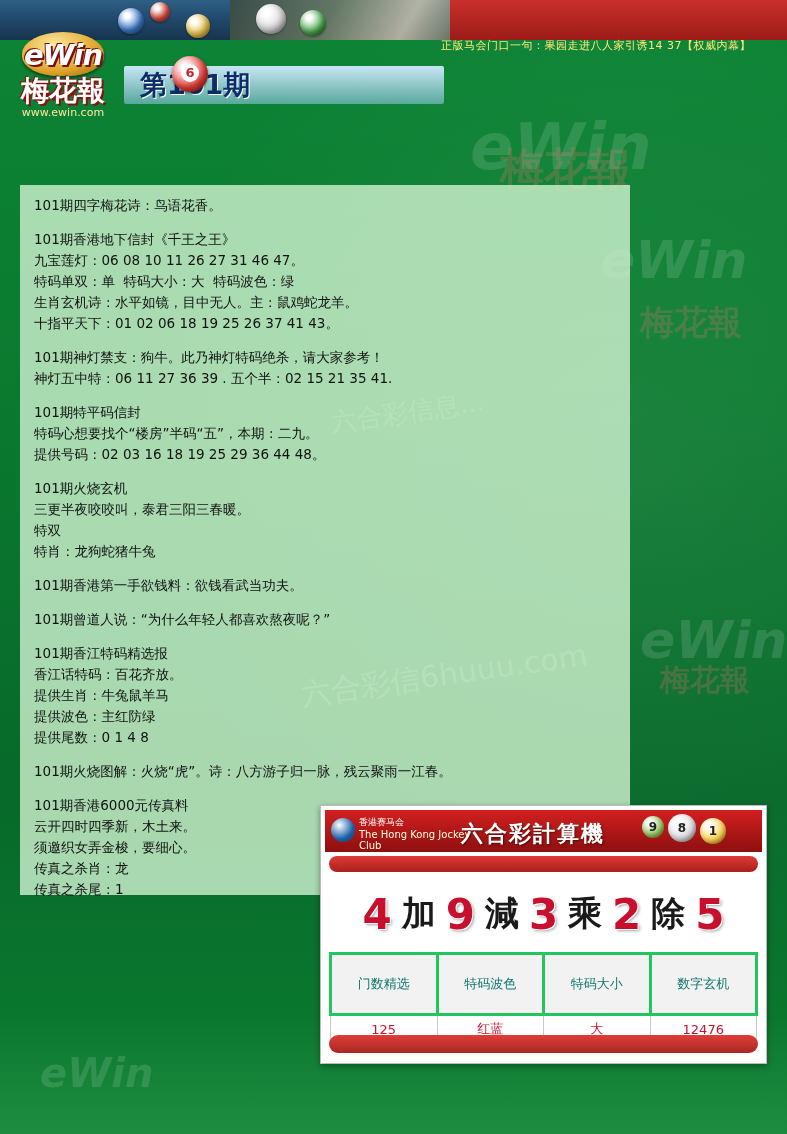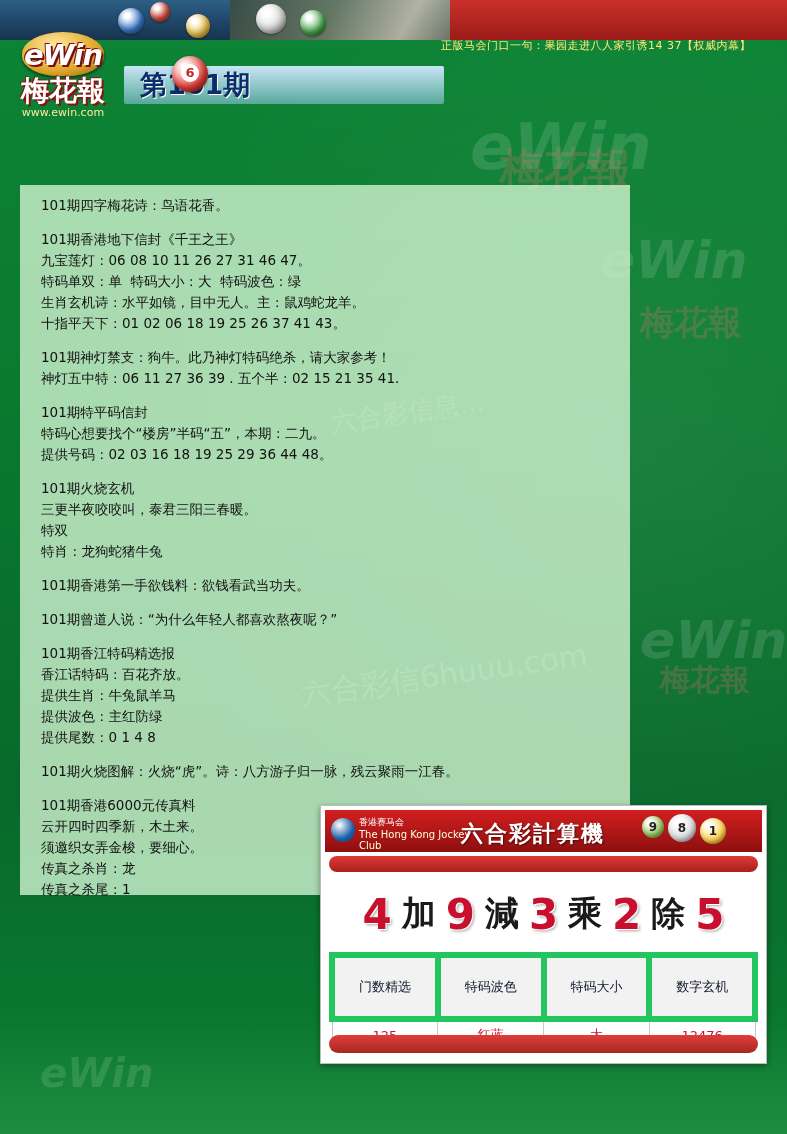--- a/index.html
+++ b/index.html
@@ -98,21 +98,21 @@
     position:absolute;color:rgba(255,255,255,.25);font-size:26px;
     transform:rotate(-8deg);white-space:nowrap;pointer-events:none;
   }
   
   .content{
     position:absolute;left:20px;top:185px;width:610px;height:710px;
     background:rgba(205,240,205,.82);
     color:#111;
     font-family:"DejaVu Sans","Liberation Sans",sans-serif;
     font-size:13.5px;line-height:21px;
-    padding:10px 21px;
+    padding:10px 14px;
     box-sizing:border-box;
   }
   .content p{margin:0 0 13px 0;white-space:pre-wrap;}
   
   .calc{
     position:absolute;left:320px;top:805px;width:445px;height:257px;
     background:#ffffff;border:1px solid #bbb;
     box-shadow:0 2px 6px rgba(0,0,0,.4);
   }
   .calc-head{
@@ -153,21 +153,21 @@
   }
   .calc-formula .op{
     font-size:34px;font-weight:bold;color:#1a1a1a;
     text-shadow:1px 1px 0 #fff;
   }
   .calc-table{
     margin:4px 8px 0 8px;width:calc(100% - 16px);border-collapse:collapse;
     font-size:13px;
   }
   .calc-table th{
-    background:#f2f2f2;border:6px solid #22c55e;color:#0f172a;font-weight:normal;
+    background:#f2f2f2;border:3px solid #22c55e;color:#0f766e;font-weight:normal;
     padding:20px 0;text-align:center;
   }
   .calc-table td{
     border:1px solid #c9c9c9;padding:4px 0;text-align:center;color:#c8102e;
   }
   .calc-footbar{
     position:absolute;left:8px;bottom:10px;width:429px;height:18px;
     background:linear-gradient(180deg,#e03a36,#a8201d);border-radius:9px;
   }
   

